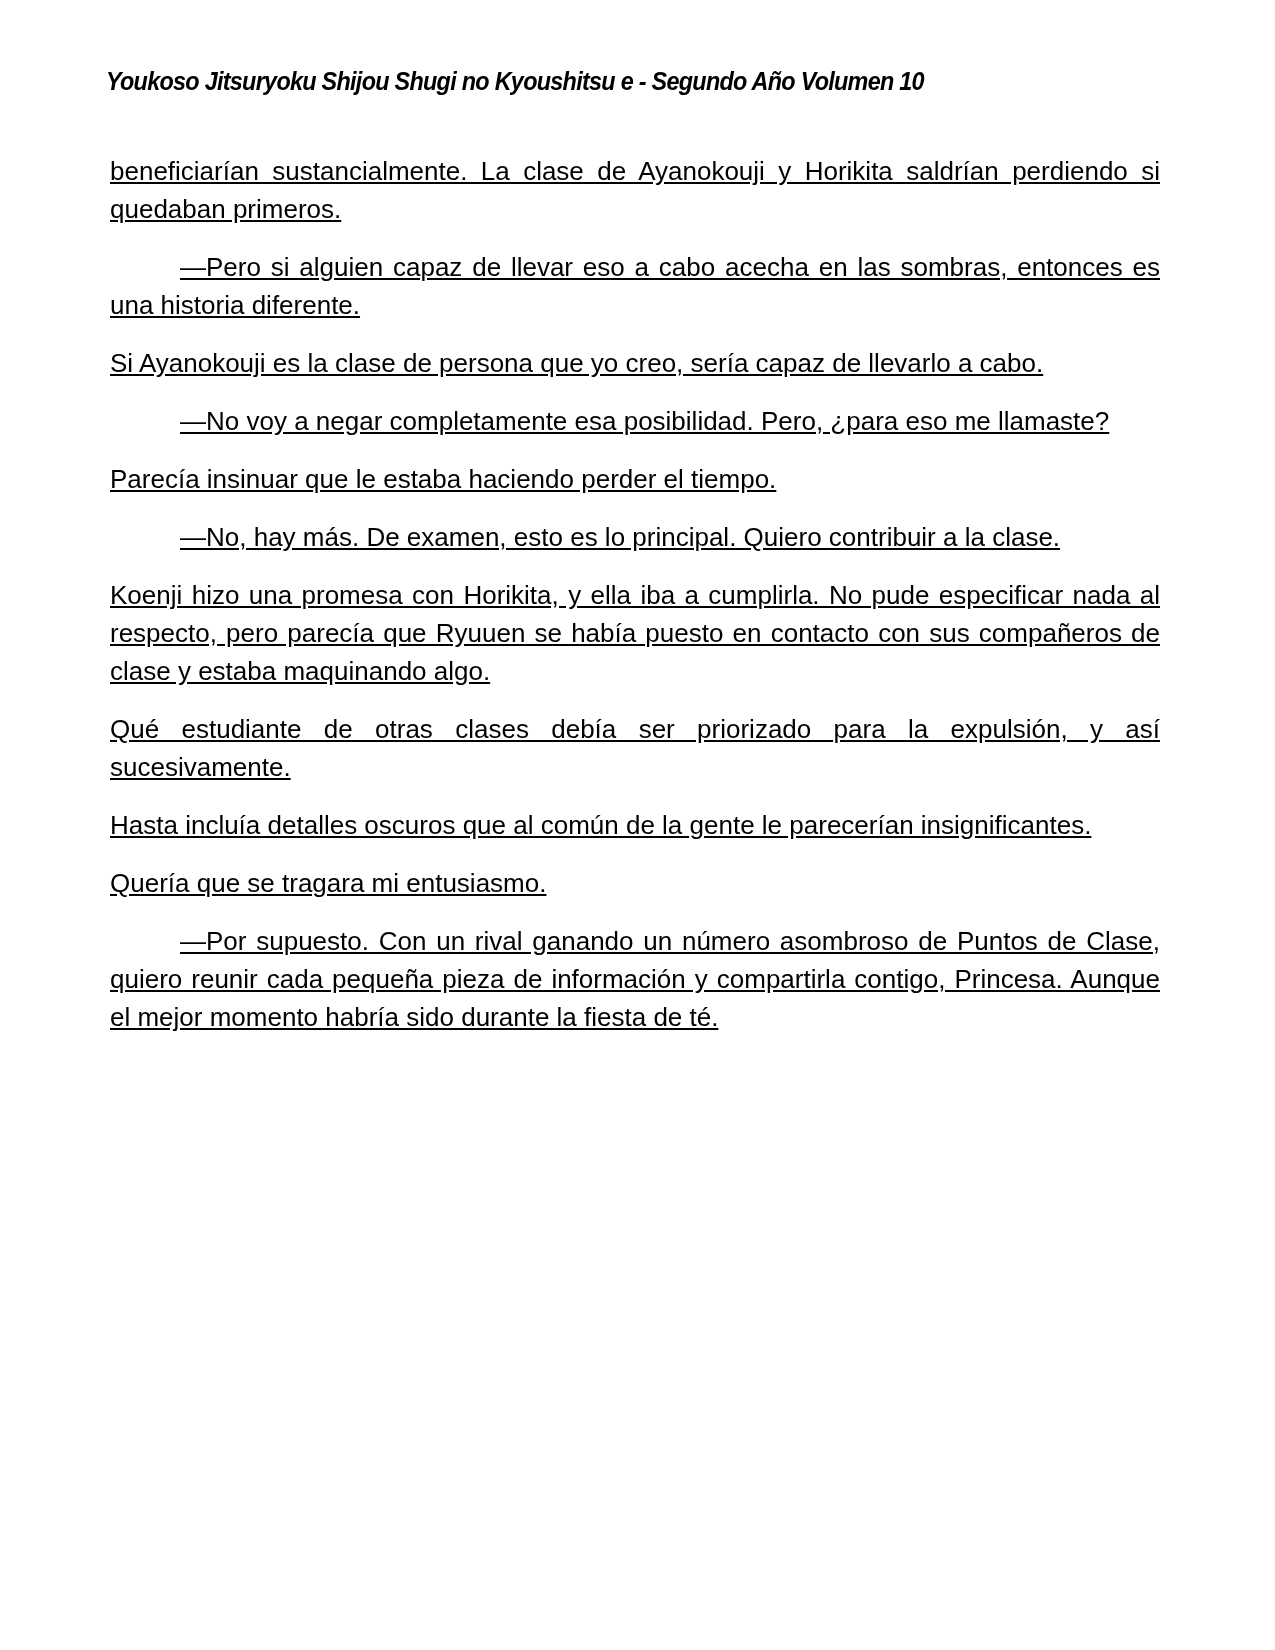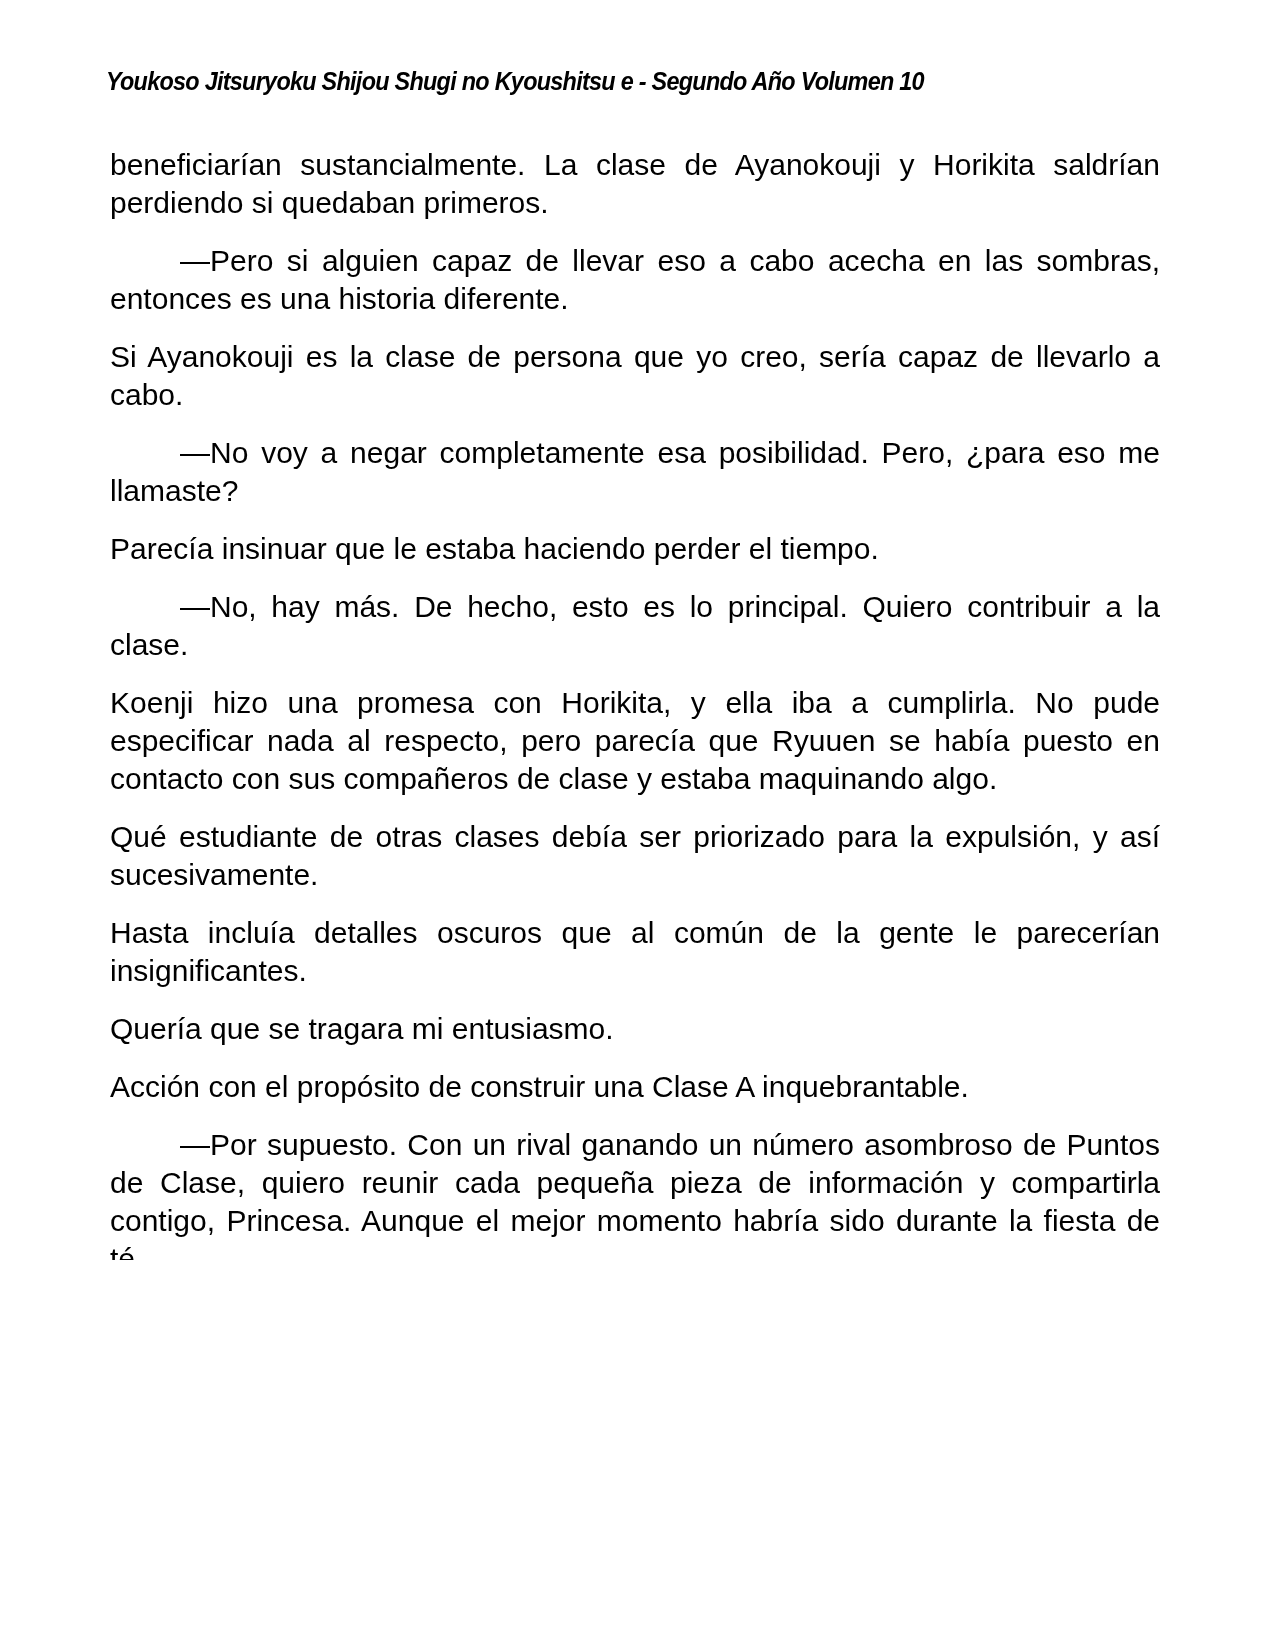--- a/index.html
+++ b/index.html
@@ -25,25 +25,26 @@
     transform-origin:left center;
     color:#000;
   }
   .body-text{
     position:absolute;
     left:110px;
     top:138px;
     width:1050px;
   }
   .body-text p{
-    margin:8px 0 20px 0;
-    font-size:30px;
+    margin:14px 0 20px 0;
+    font-size:26px;
     line-height:38px;
     text-align:justify;
     color:#000;
+    text-decoration:underline;
   }
   .body-text p.dialogue{
     text-indent:70px;
   }
   .footer-rule{
     position:absolute;
     left:108px;
     top:1506px;
     width:1058px;
   }
@@ -83,26 +84,25 @@
 
   <div class="header-title">Youkoso Jitsuryoku Shijou Shugi no Kyoushitsu e - Segundo Año Volumen 10</div>
 
   <div class="body-text">
 
   <p class="para">beneficiarían sustancialmente. La clase de Ayanokouji y Horikita saldrían perdiendo si quedaban primeros.</p>
       <p class="para dialogue">—Pero si alguien capaz de llevar eso a cabo acecha en las sombras, entonces es una historia diferente.</p>
       <p class="para">Si Ayanokouji es la clase de persona que yo creo, sería capaz de llevarlo a cabo.</p>
       <p class="para dialogue">—No voy a negar completamente esa posibilidad. Pero, ¿para eso me llamaste?</p>
       <p class="para">Parecía insinuar que le estaba haciendo perder el tiempo.</p>
-      <p class="para dialogue">—No, hay más. De hecho, esto es lo principal. Quiero contribuir a la clase.</p>
+      <p class="para dialogue">—No, hay más. De examen, esto es lo principal. Quiero contribuir a la clase.</p>
       <p class="para">Koenji hizo una promesa con Horikita, y ella iba a cumplirla. No pude especificar nada al respecto, pero parecía que Ryuuen se había puesto en contacto con sus compañeros de clase y estaba maquinando algo.</p>
       <p class="para">Qué estudiante de otras clases debía ser priorizado para la expulsión, y así sucesivamente.</p>
       <p class="para">Hasta incluía detalles oscuros que al común de la gente le parecerían insignificantes.</p>
       <p class="para">Quería que se tragara mi entusiasmo.</p>
-      <p class="para">Acción con el propósito de construir una Clase A inquebrantable.</p>
       <p class="para dialogue">—Por supuesto. Con un rival ganando un número asombroso de Puntos de Clase, quiero reunir cada pequeña pieza de información y compartirla contigo, Princesa. Aunque el mejor momento habría sido durante la fiesta de té.</p>
     </div>
 
   <div class="footer-rule">
     <div class="rule-thick" style="background: rgb(122, 61, 16);"></div>
     <div class="rule-gap" style="background: rgb(242, 223, 206);"></div>
     <div class="rule-thin" style="background: rgb(158, 94, 49);"></div>
   </div>
 
   <div class="footer-row">

